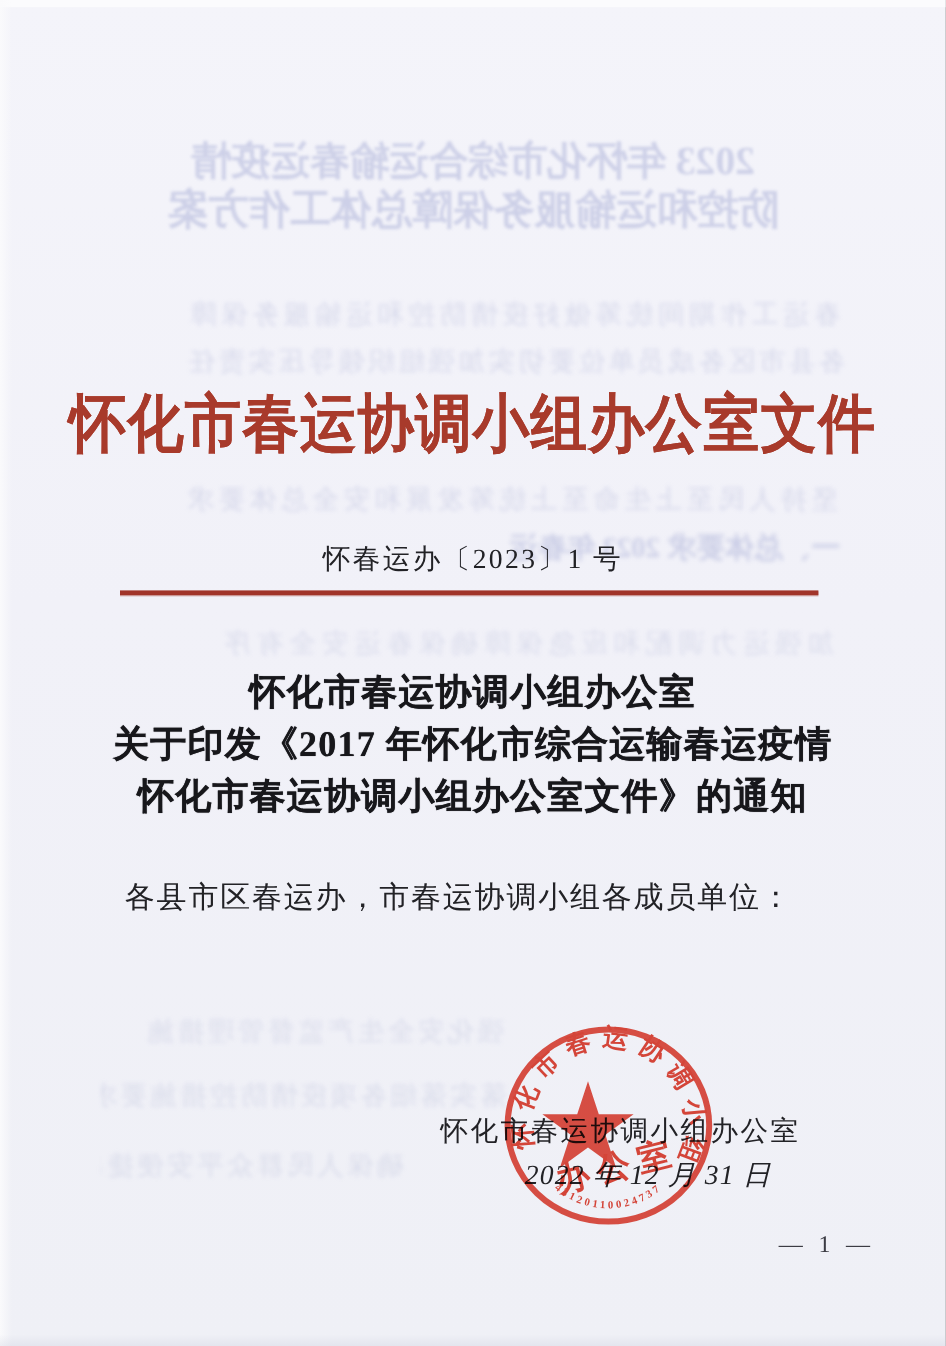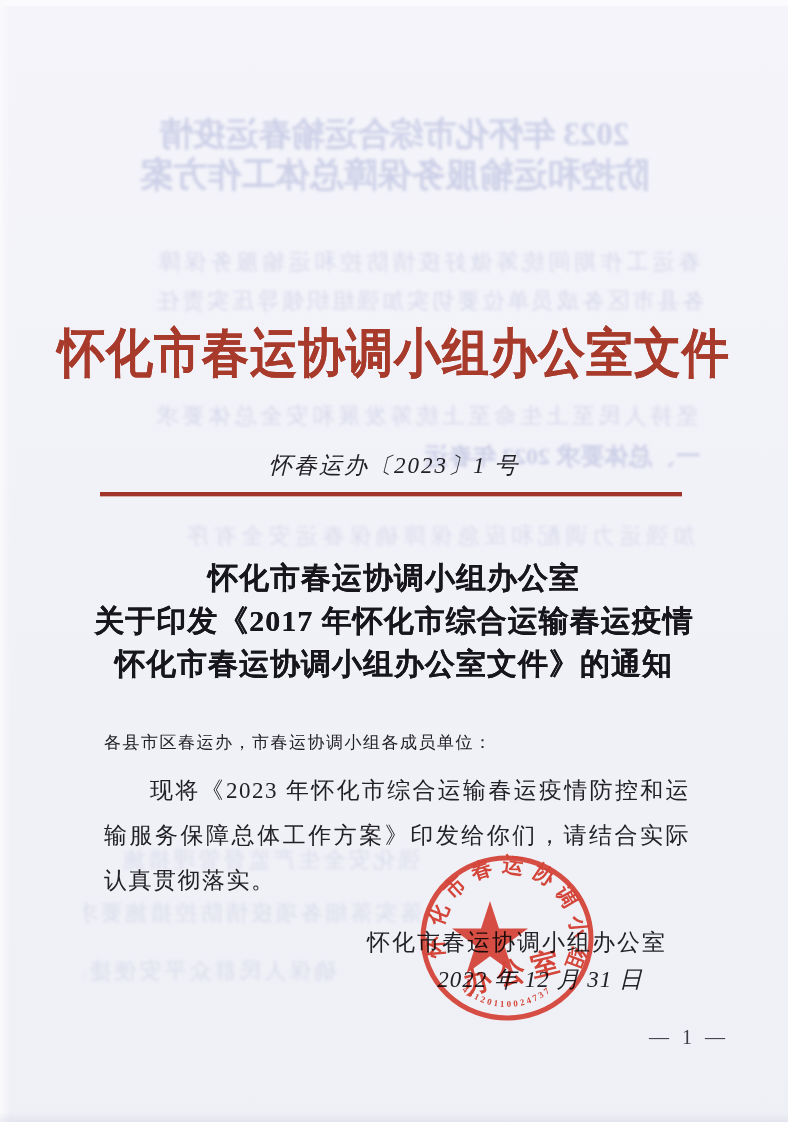--- a/index.html
+++ b/index.html
@@ -39,34 +39,34 @@
     text-align:center;
     font-size:47px;font-weight:700;
     color:#a83a2b;
     letter-spacing:1px;
     transform:scaleY(1.12);
     transform-origin:top center;
     text-shadow:0 0 .5px #a83a2b;
   }
   .doc-number{
     position:absolute;top:450px;left:0;width:788px;
-    text-align:center;font-size:23px;color:#222226;letter-spacing:2px;font-style:italic;
+    text-align:center;font-size:23px;color:#222226;letter-spacing:2px;
   }
   .red-rule{position:absolute;top:492px;left:100px;width:582px;height:4px;background:#a1342a;box-shadow:0 1px 0 rgba(161,52,42,.35);}
 
   
   .notice-title{
     position:absolute;top:556px;left:0;width:788px;
     text-align:center;font-weight:700;color:#17171b;
     font-size:30px;line-height:43px;letter-spacing:1px;
     text-shadow:0 0 .6px #17171b;
   }
 
   
-  .salutation{position:absolute;top:731px;left:104px;width:586px;font-size:17px;letter-spacing:1.5px;color:#222226;}
+  .salutation{position:absolute;top:731px;left:104px;width:586px;font-size:25px;letter-spacing:1.5px;color:#222226;}
   .body-par{
     position:absolute;top:768px;left:104px;width:586px;
     font-size:23px;line-height:45px;letter-spacing:1.5px;color:#222226;
     text-indent:2em;text-align:justify;
   }
 
   .signature{position:absolute;top:927px;right:166px;font-size:23px;letter-spacing:2px;color:#222226;}
   .sign-date{position:absolute;top:964px;right:190px;font-size:23px;letter-spacing:1px;color:#222226;font-style:italic;}
 
   .page-number{position:absolute;top:1026px;right:104px;font-size:20px;color:#3c3c44;letter-spacing:4px;}
@@ -98,21 +98,20 @@
 
   <div class="red-rule"></div>
 
   <div class="notice-title">
     <div>怀化市春运协调小组办公室</div>
     <div>关于印发《2017 年怀化市综合运输春运疫情</div>
     <div>怀化市春运协调小组办公室文件》的通知</div>
   </div>
 
   <div class="salutation">各县市区春运办，市春运协调小组各成员单位：</div>
-  <div class="body-par">现将《2023 年怀化市综合运输春运疫情防控和运输服务保障总体工作方案》印发给你们，请结合实际认真贯彻落实。</div>
 
   <div class="signature">怀化市春运协调小组办公室</div>
   <div class="sign-date">2022 年 12 月 31 日</div>
 
   <div class="seal">
     <svg viewBox="0 0 178 172" xmlns="http://www.w3.org/2000/svg">
       <defs>
         <path id="ringPath" d="M 27.9 106.2 A 65 65 0 1 1 150.1 106.2" fill="none"></path>
         <path id="serialPath" d="M 31.7 124.2 A 70 70 0 0 0 146.3 124.2" fill="none"></path>
       </defs>

